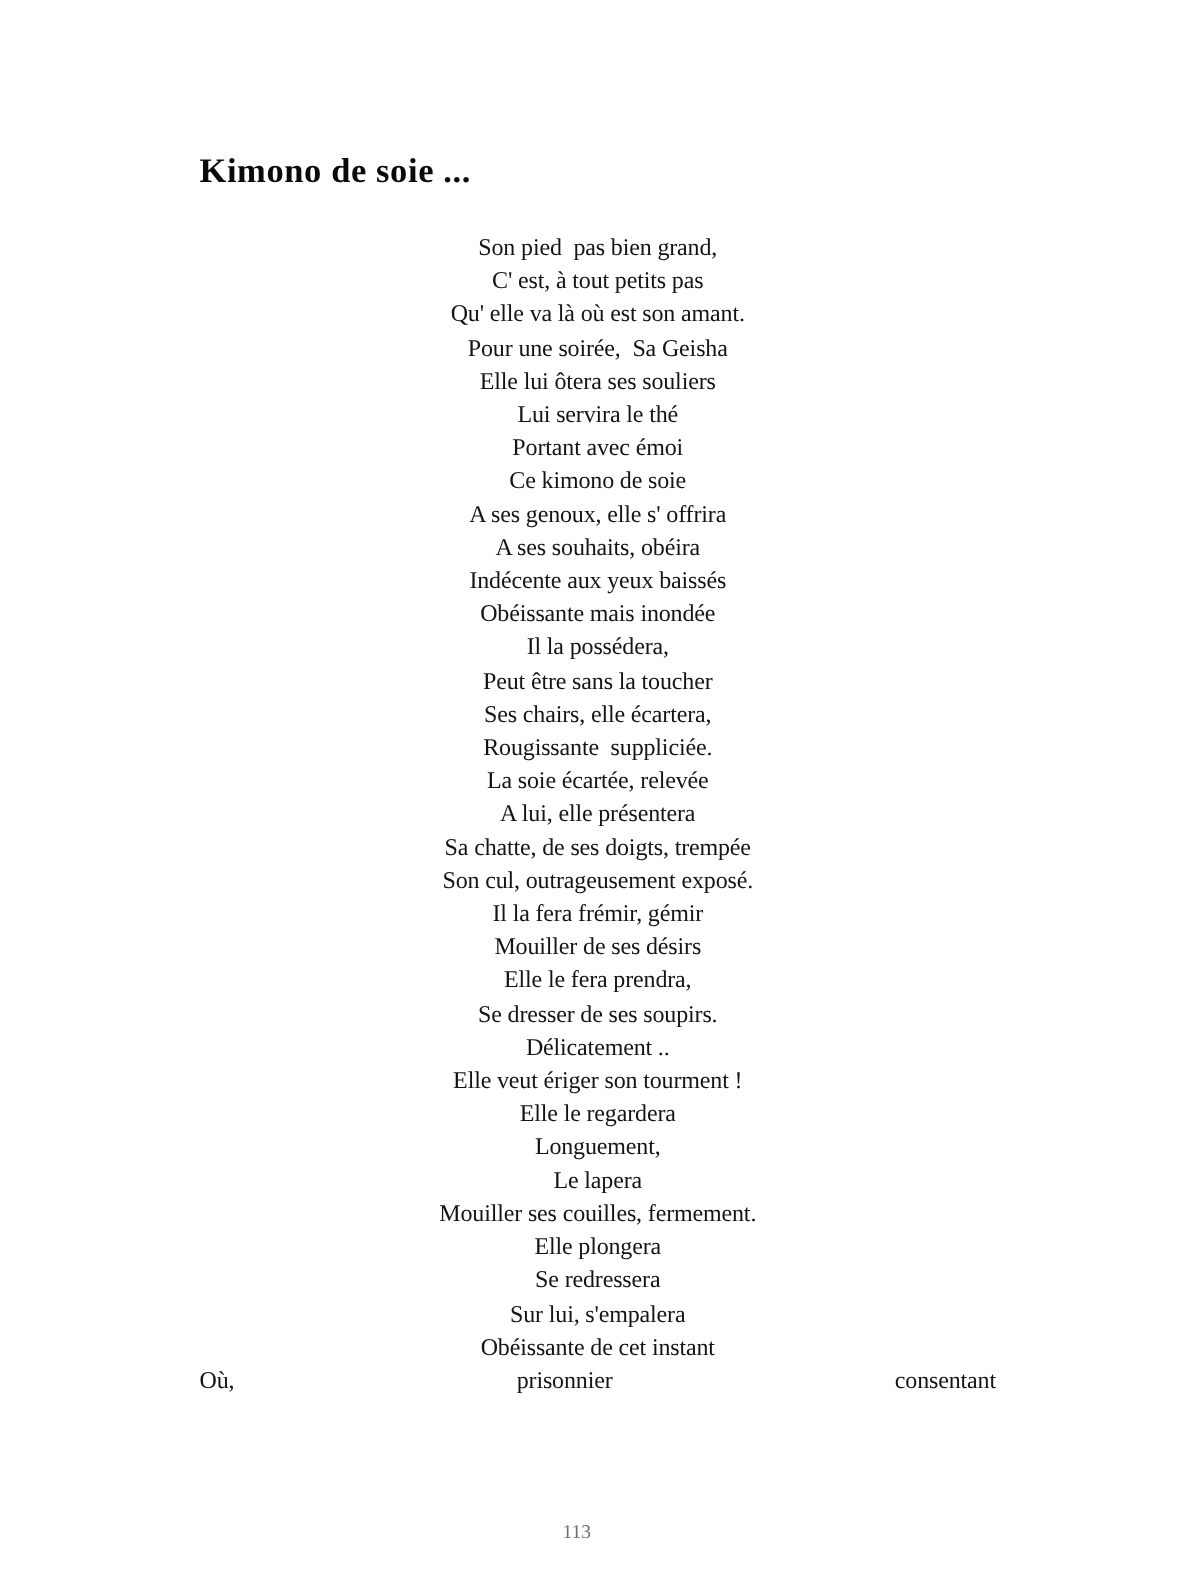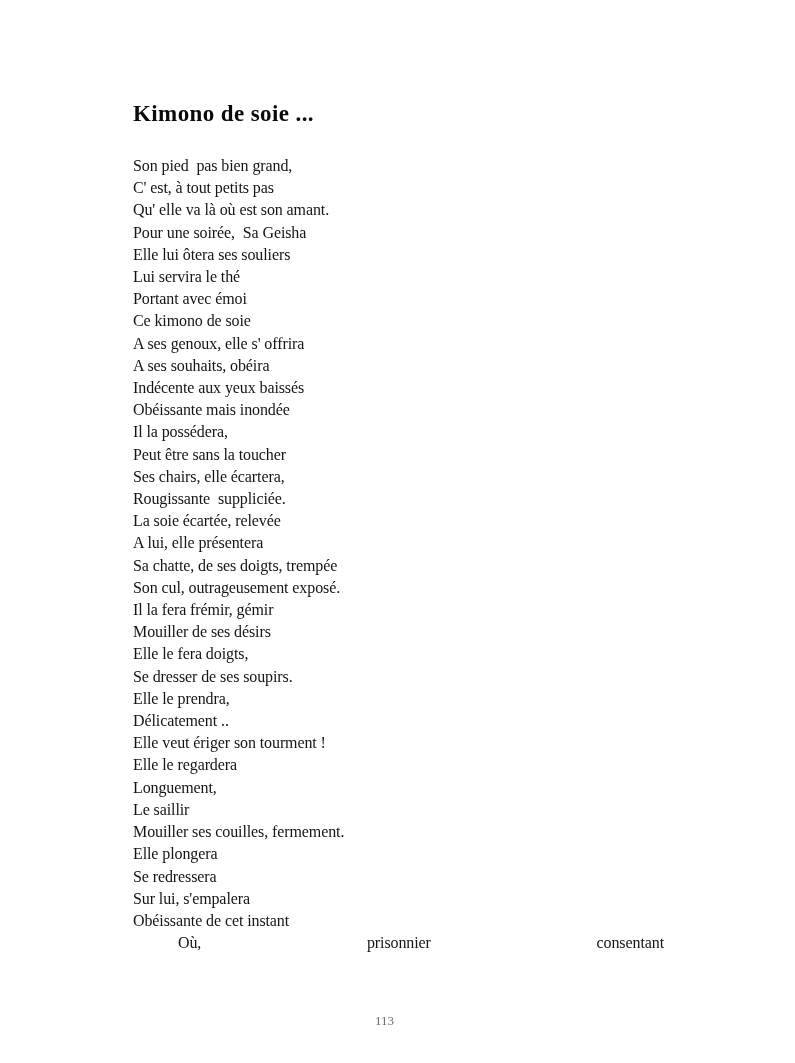--- a/index.html
+++ b/index.html
@@ -35,26 +35,26 @@
     color: #0a0a0a;
   }
   .poem {
     margin-top: 28px;
     font-size: 16px;
     line-height: 22.2px;
     letter-spacing: -0.1px;
   }
   .line {
     white-space: pre-wrap;
+    text-align: center;
   }
   .justified-line {
     display: flex;
     justify-content: space-between;
     white-space: pre-wrap;
-    margin-left: 45px;
   }
   .footer {
     position: absolute;
     left: 119px;
     top: 1012px;
     width: 531px;
     text-align: center;
     font-size: 13px;
     line-height: 18px;
     color: #6e6e6e;
@@ -84,28 +84,27 @@
           <div class="line">Il la possédera,</div>
           <div class="line">Peut être sans la toucher</div>
           <div class="line">Ses chairs, elle écartera,</div>
           <div class="line">Rougissante  suppliciée.</div>
           <div class="line">La soie écartée, relevée</div>
           <div class="line">A lui, elle présentera</div>
           <div class="line">Sa chatte, de ses doigts, trempée</div>
           <div class="line">Son cul, outrageusement exposé.</div>
           <div class="line">Il la fera frémir, gémir</div>
           <div class="line">Mouiller de ses désirs</div>
-          <div class="line">Elle le fera doigts,</div>
+          <div class="line">Elle le fera prendra,</div>
           <div class="line">Se dresser de ses soupirs.</div>
-          <div class="line">Elle le prendra,</div>
           <div class="line">Délicatement ..</div>
           <div class="line">Elle veut ériger son tourment !</div>
           <div class="line">Elle le regardera</div>
           <div class="line">Longuement,</div>
-          <div class="line">Le saillir</div>
+          <div class="line">Le lapera</div>
           <div class="line">Mouiller ses couilles, fermement.</div>
           <div class="line">Elle plongera</div>
           <div class="line">Se redressera</div>
           <div class="line">Sur lui, s'empalera</div>
           <div class="line">Obéissante de cet instant</div>
         </div>
       <div class="justified-line">
         <span>Où,</span>
         <span>prisonnier</span>
         <span>consentant</span>

